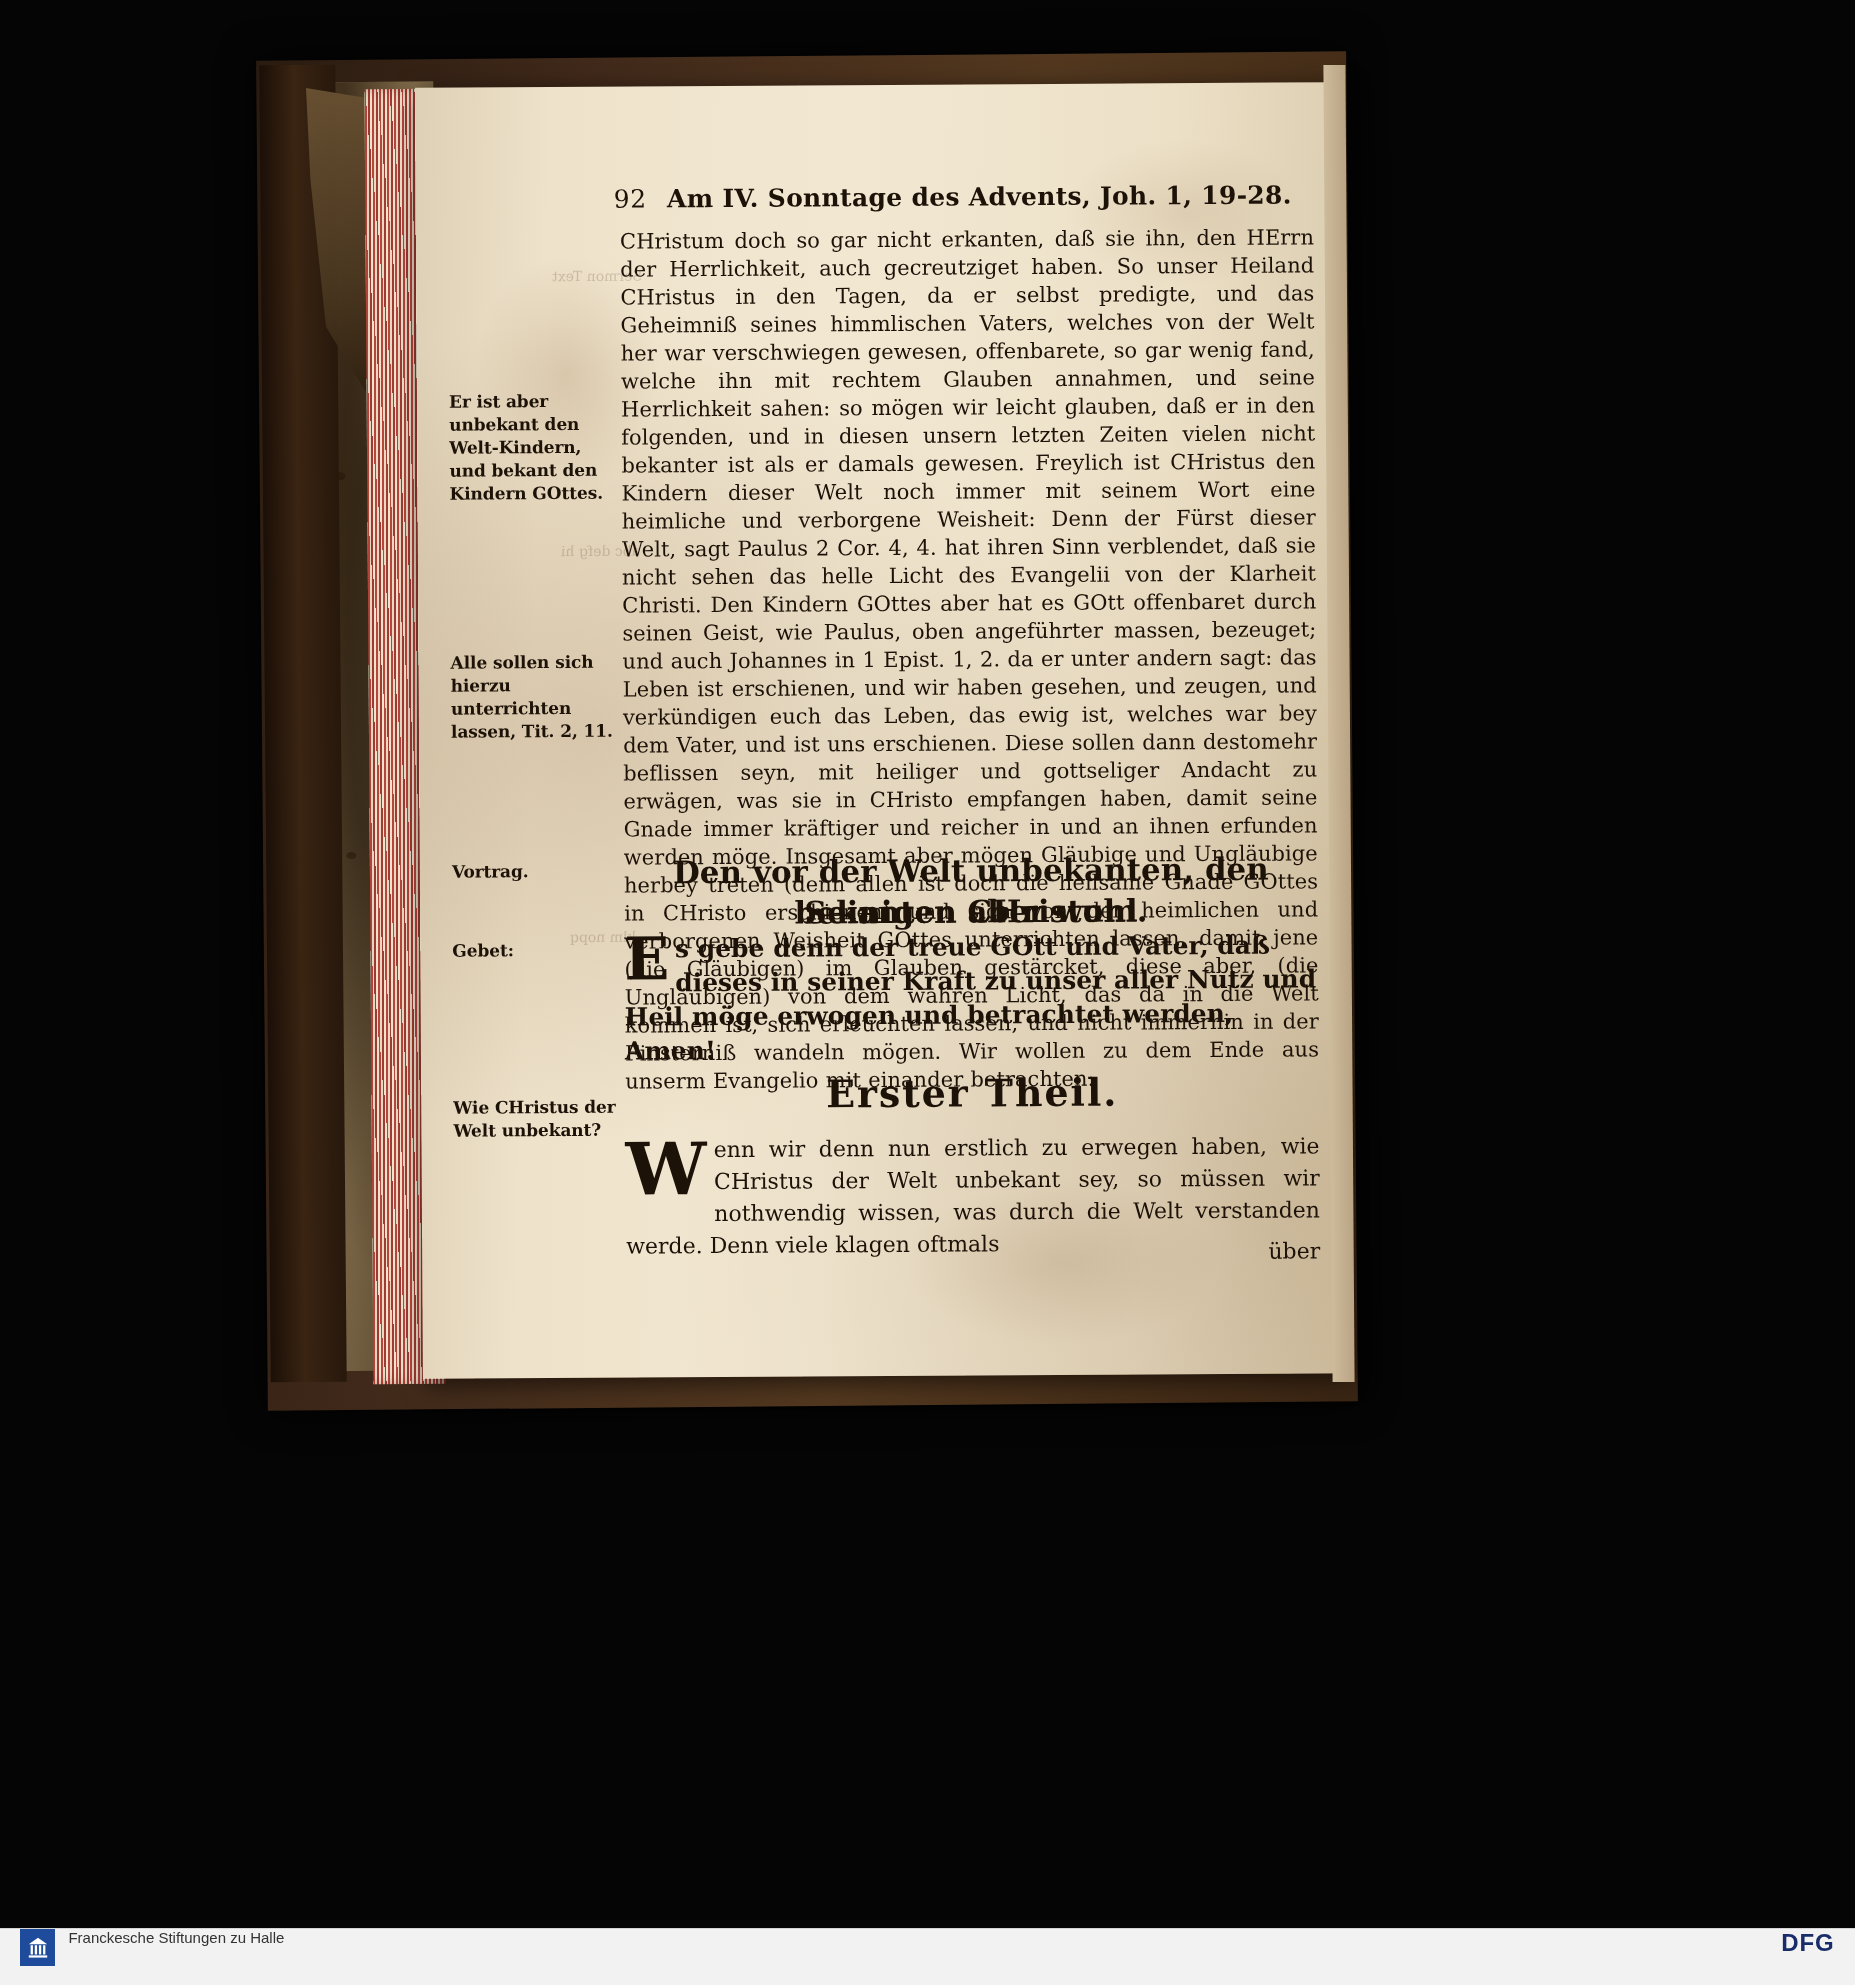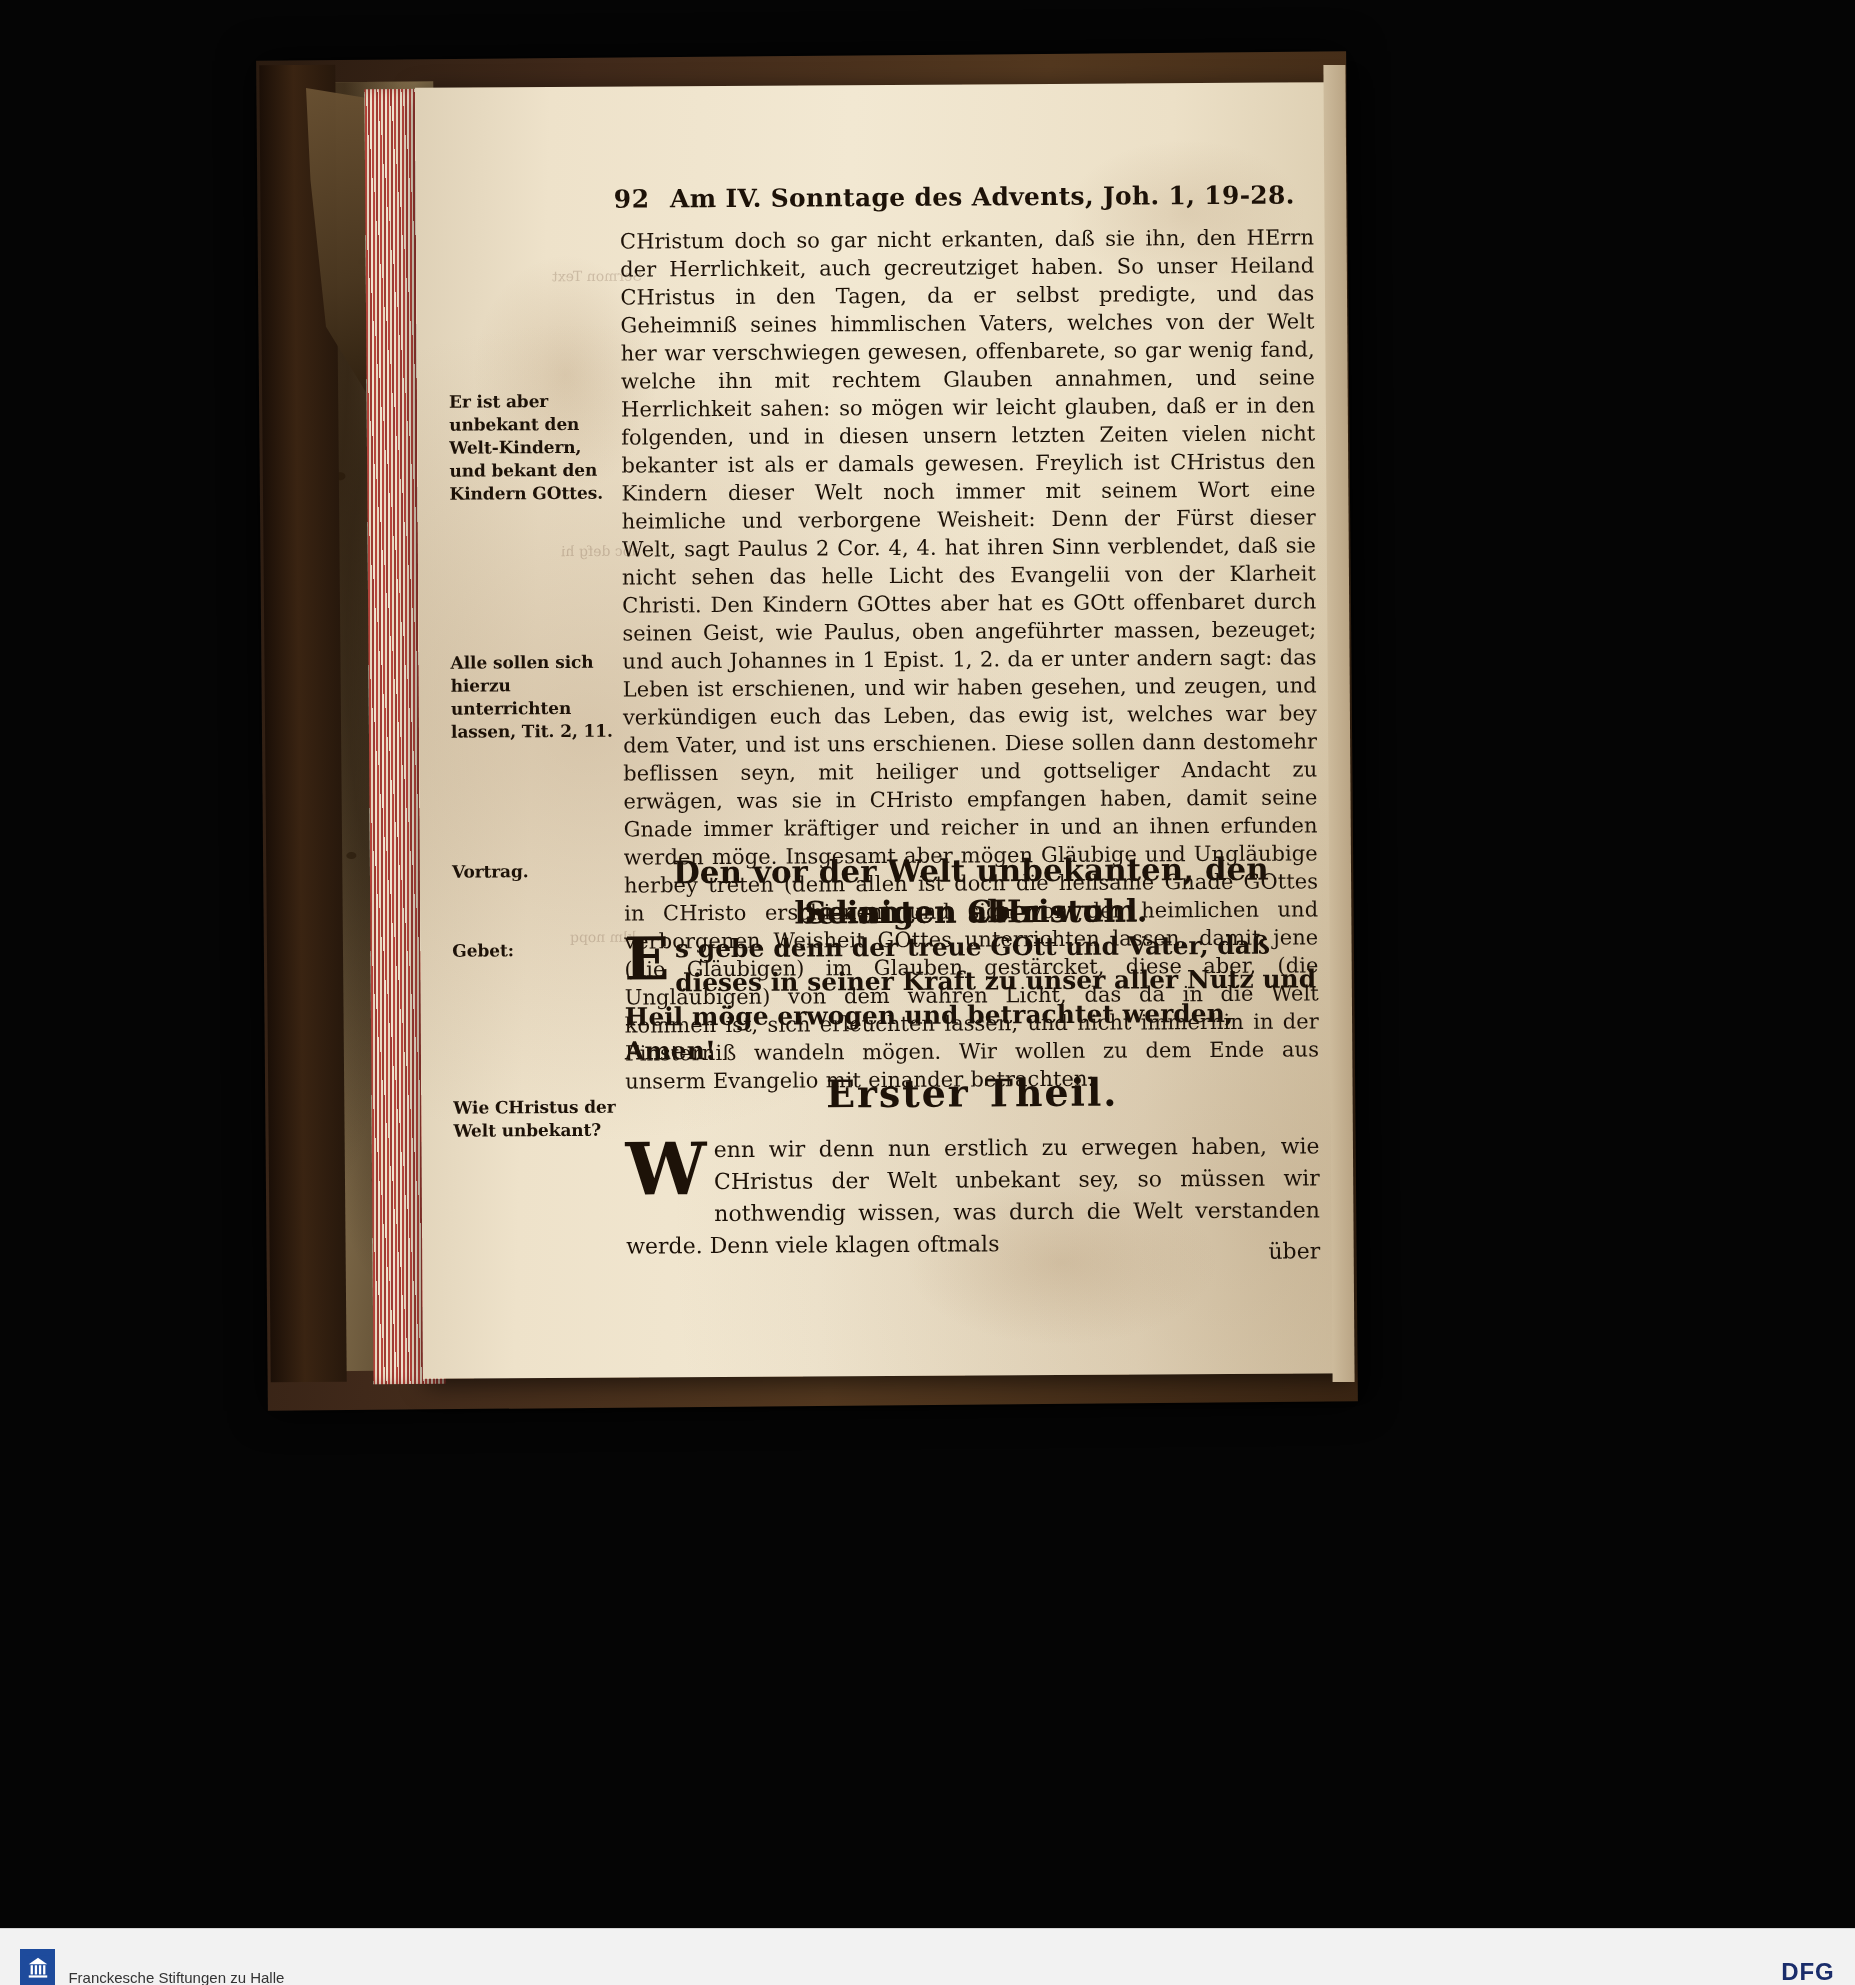--- a/index.html
+++ b/index.html
@@ -164,21 +164,21 @@
     left: 0; top: 98px;
     width: 928px;
     display: flex;
     align-items: baseline;
     gap: 20.4px;
     padding-left: 198px;
     box-sizing: border-box;
   }
   .folio {
     font-size: 25px;
-    font-weight: 700;
+    font-weight: 400;
     letter-spacing: 0.5px;
   }
   .head-title {
     font-size: 25px;
     font-weight: 700;
     letter-spacing: 0.3px;
     white-space: nowrap;
   }
 
   
@@ -266,21 +266,21 @@
   
   #footer-bar {
     position: absolute;
     left: 0;
     bottom: 0;
     width: 1855px;
     height: 58px;
     background: #f2f2f2;
     border-top: 0.9px solid #d4d4d4;
     display: flex;
-    align-items: flex-end;
+    align-items: flex-start;
     padding: 0 20.4px;
     box-sizing: border-box;
     font-family: "Liberation Sans", sans-serif;
   }
   #footer-logo {
     width: 35px; height: 37px;
     background: #1e4b9c;
     display: flex; align-items: center; justify-content: center;
     margin-right: 13px;
     flex: none;

